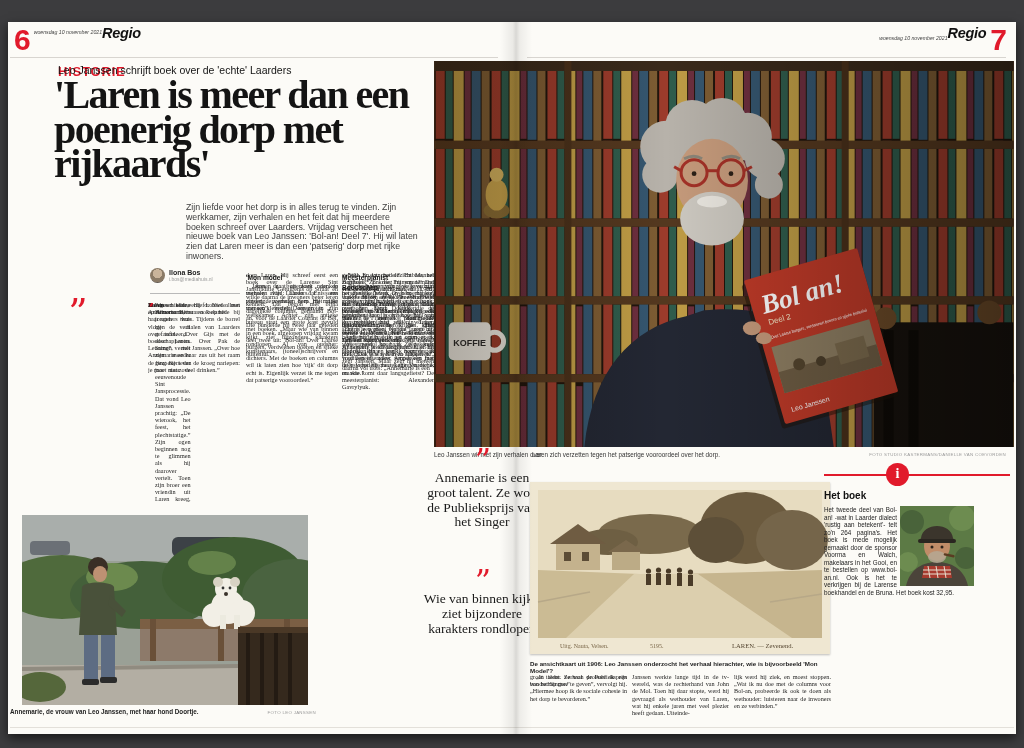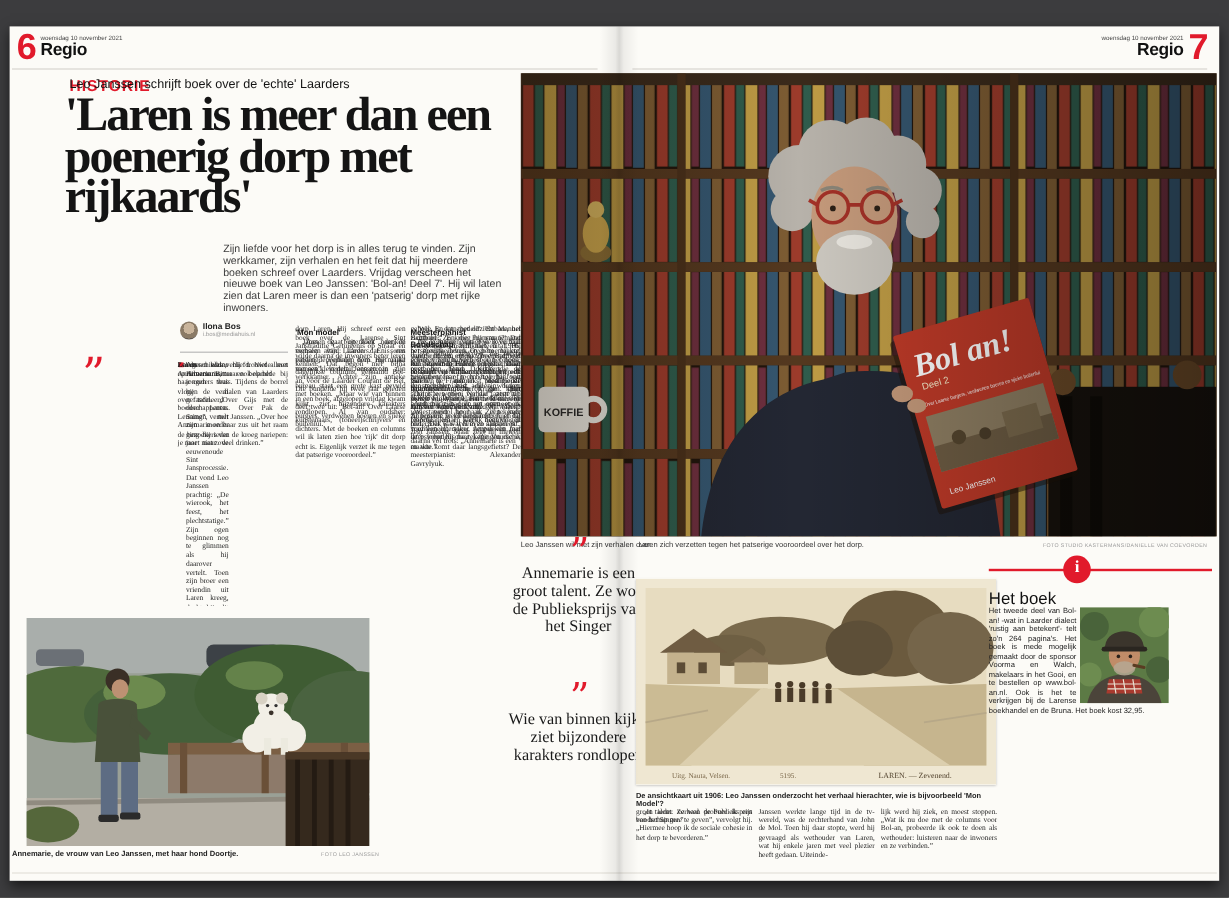--- a/index.html
+++ b/index.html
@@ -5,21 +5,21 @@
   html,body{margin:0;padding:0;background:#3c3c3e;font-family:"Liberation Sans",sans-serif;}
   .stage{position:relative;width:1024px;height:748px;overflow:hidden;background:#3c3c3e;}
   .spread{position:absolute;left:8px;top:22px;width:1008px;height:712px;background:#fcfbf7;box-shadow:0 4px 10px rgba(0,0,0,.6);}
   .spread *{position:absolute;box-sizing:border-box;}
   .fold{left:492px;top:0;width:32px;height:712px;background:linear-gradient(90deg,rgba(0,0,0,0),rgba(0,0,0,.07) 40%,rgba(0,0,0,.14) 50%,rgba(0,0,0,.06) 62%,rgba(0,0,0,0));pointer-events:none;z-index:40;}
 
   
   .hdrL{left:6px;top:4px;display:flex;gap:4px;align-items:flex-start;}
   .hdrR{right:10px;top:4px;display:flex;gap:4px;align-items:flex-start;text-align:right;}
   .pnum{position:static;font-weight:bold;font-size:30px;line-height:27px;color:#e11a2b;letter-spacing:-1px;}
-  .hmeta{position:static;display:flex;flex-direction:column;}
+  .hmeta{position:static;display:flex;flex-direction:row;font-style:italic;}
   .hdate{position:static;font-size:5.2px;color:#444;margin-top:3px;}
   .hsec{position:static;font-size:14.5px;font-weight:bold;color:#111;letter-spacing:-.3px;line-height:15px;}
   .ruleL{left:2px;top:35px;width:488px;height:1px;background:#d8d5d0;}
   .ruleR{left:519px;top:35px;width:479px;height:1px;background:#d8d5d0;}
 
   .kicker{left:50px;top:42px;font-size:10px;white-space:nowrap;}
   .kicker .kt{color:#e11a2b;font-weight:bold;letter-spacing:.8px;font-size:13px;}
   .kicker .ks{color:#141414;font-size:10.5px;}
   .headline{left:46px;top:56px;width:376px;font-family:"Liberation Serif",serif;font-weight:bold;font-size:40px;line-height:34.5px;letter-spacing:-1.6px;color:#141414;}
   .intro{left:178px;top:181px;width:232px;font-size:8.8px;line-height:9.8px;color:#3c3c3c;}
@@ -63,21 +63,21 @@
 
   .postcard{left:522px;top:460px;width:300px;height:172px;overflow:hidden;box-shadow:0 1px 2px rgba(0,0,0,.25);}
   .capPost{left:522px;top:638px;width:312px;font-size:6.2px;font-weight:bold;color:#222;}
   .bcol{top:651px;width:97px;height:54px;}
   .bcol1{left:522px;}
   .bcol2{left:624px;}
   .bcol3{left:726px;}
 
   .inforule{left:816px;top:452px;width:186px;height:2px;background:#e11a2b;}
   .infoicon{left:878px;top:441px;width:23px;height:23px;border-radius:50%;background:#e11a2b;color:#fff;font-family:"Liberation Serif",serif;font-weight:bold;font-size:14px;text-align:center;line-height:22px;z-index:5;}
-  .infotitle{left:816px;top:468px;font-size:14px;font-weight:normal;color:#111;text-align:right;}
+  .infotitle{left:816px;top:468px;font-size:10px;font-weight:bold;color:#111;text-align:right;}
   .infobody{left:816px;top:484px;width:150px;font-size:6.3px;line-height:7.5px;color:#222;text-align:justify;}
   .ibphoto{position:relative;float:right;width:74px;height:80px;margin:0 0 2px 3px;}
 
   .bottomrule{left:2px;top:705px;width:1004px;height:1px;background:#e3e0da;}
 </style>
 </head>
 <body>
 
 <div class="stage">
   <div class="spread">

